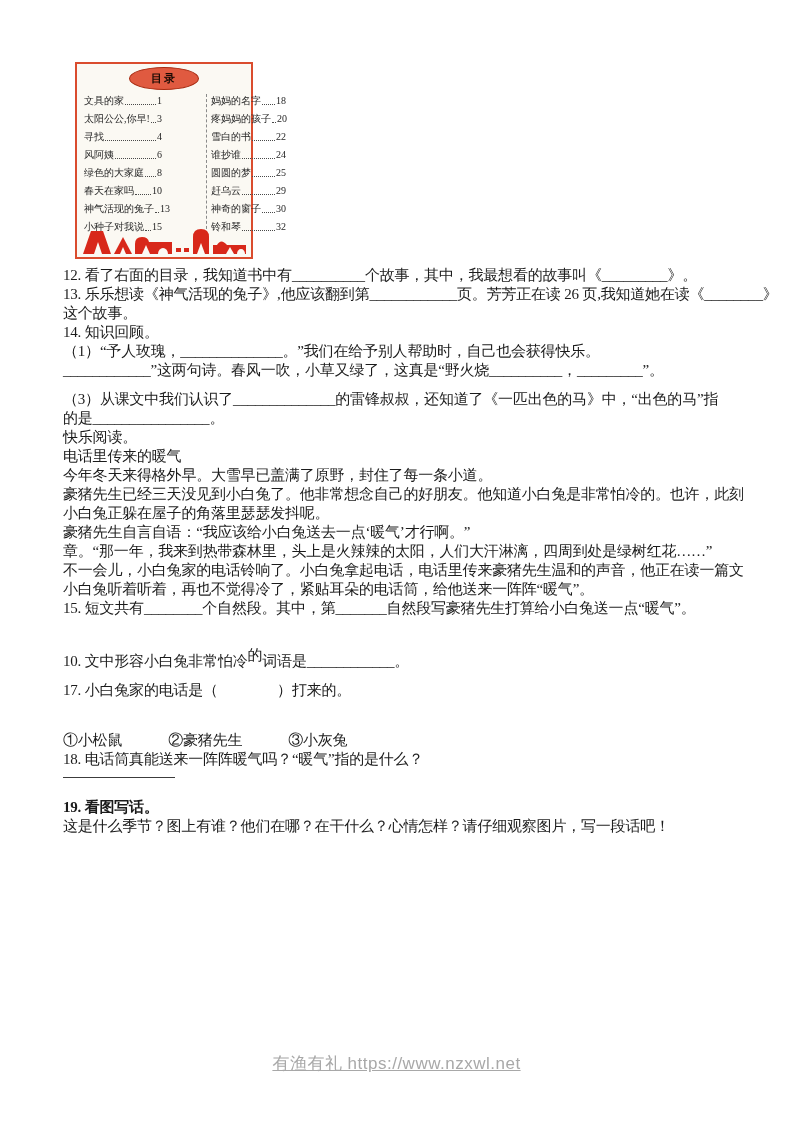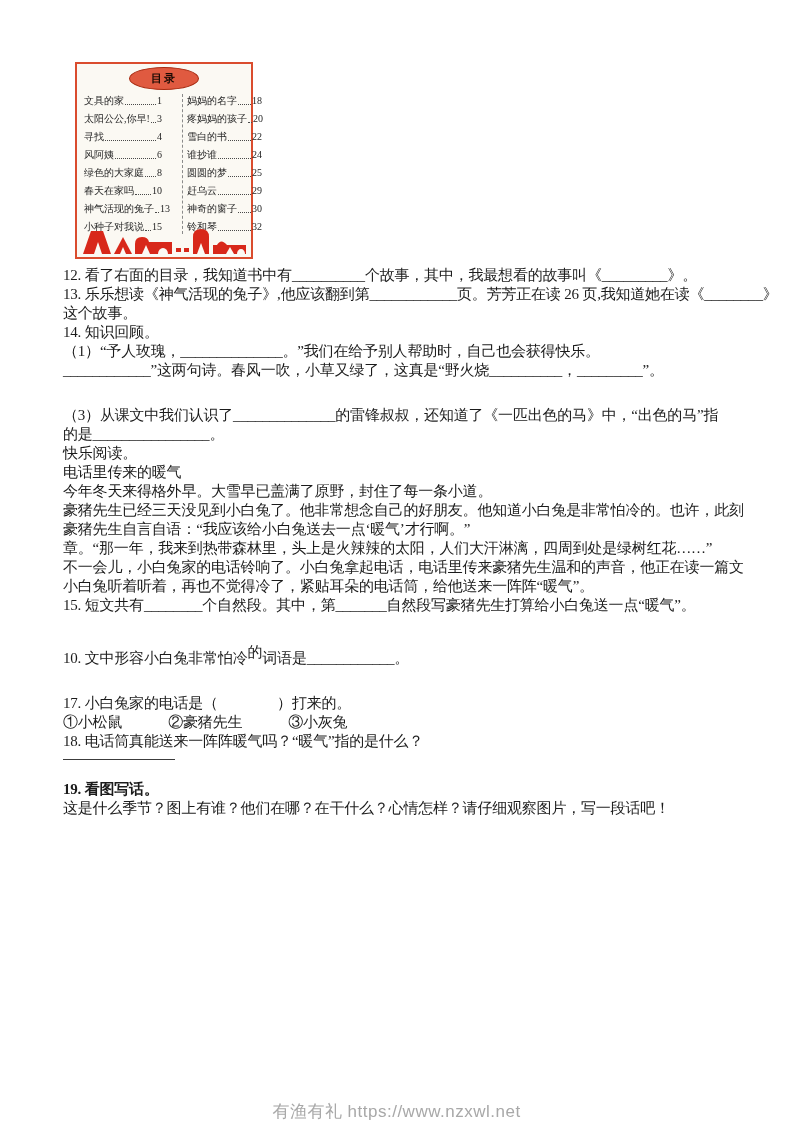--- a/index.html
+++ b/index.html
@@ -10,40 +10,40 @@
   
   .toc{
     position:absolute;left:75px;top:62px;width:178px;height:197px;box-sizing:border-box;
     border:2px solid #da4c2e;background:#fbf9f3;padding:3px 5px 34px 5px;
   }
   .toc-header{
     width:68px;height:21px;margin:0 auto 4px;background:#e05a40;border:1px solid #a72a10;
     border-radius:50%;display:flex;align-items:center;justify-content:center;
     font-weight:bold;font-size:11px;color:#1a0a04;letter-spacing:2px;
   }
-  .toc-cols{display:flex;height:140px;}
+  .toc-cols{display:flex;height:140px;gap:24px;}
   .toc-col{width:50%;display:flex;flex-direction:column;justify-content:space-between;padding:1px 2px;box-sizing:border-box;}
   .toc-col.right{border-left:1px dashed #8a8a8a;padding-left:4px;margin-left:18px;}
   .toc-row{display:flex;align-items:flex-end;font-size:10px;line-height:12px;color:#262626;white-space:nowrap;}
   .toc-row .leader{flex:1;min-width:4px;border-bottom:1px dotted #4a4a4a;margin:0 1px 2px;}
   .houses{position:absolute;left:3px;right:3px;bottom:2px;height:31px;}
   
   .textblock{position:absolute;left:63px;top:266px;width:715px;font-size:15px;line-height:19px;letter-spacing:-0.2px;}
   .line{margin:0;white-space:nowrap;}
   .gap4{margin-top:4px;}
-  .gap10{margin-top:26px;}
+  .gap10{margin-top:10px;}
   .gap34{margin-top:34px;}
   .sup{position:relative;top:-6px;}
-  .opts .opt{display:inline-block;margin-right:46px;}
+  .opts .opt{display:inline-block;margin-right:46px;margin-top:31px;}
   .answer-line{width:112px;border-top:1.5px solid #3c3c3c;margin-top:8px;height:0;}
   .q19{margin-top:20px;font-weight:bold;}
   
   .footer{
-    position:absolute;left:0;width:100%;top:1100px;text-align:center;
-    font-family:"Liberation Sans","DejaVu Sans",sans-serif;font-size:17px;color:#a8a8a8;letter-spacing:0.5px;
+    position:absolute;left:0;width:100%;top:1052px;text-align:center;
+    font-family:"Liberation Sans","DejaVu Sans",sans-serif;font-size:17px;color:#a8a8a8;letter-spacing:0.5px;text-decoration:underline;
   }
 </style>
 </head>
 <body>
 
 <div class="page">
 
   <div class="toc">
     <div class="toc-header">目录</div>
     <div class="toc-cols">
@@ -160,20 +160,21 @@
     <p class="line">这个故事。</p>
     <p class="line">14. 知识回顾。</p>
     <p class="line">（1）“予人玫瑰，______________。”我们在给予别人帮助时，自己也会获得快乐。</p>
     <p class="line">____________”这两句诗。春风一吹，小草又绿了，这真是“野火烧__________，_________”。</p>
     <p class="line gap10">（3）从课文中我们认识了______________的雷锋叔叔，还知道了《一匹出色的马》中，“出色的马”指</p>
     <p class="line">的是________________。</p>
     <p class="line">快乐阅读。</p>
     <p class="line">电话里传来的暖气</p>
     <p class="line">今年冬天来得格外早。大雪早已盖满了原野，封住了每一条小道。</p>
     <p class="line">豪猪先生已经三天没见到小白兔了。他非常想念自己的好朋友。他知道小白兔是非常怕冷的。也许，此刻</p>
+    <p class="line">小白兔正躲在屋子的角落里瑟瑟发抖呢。</p>
     <p class="line">豪猪先生自言自语：“我应该给小白兔送去一点‘暖气’才行啊。”</p>
     <p class="line">章。“那一年，我来到热带森林里，头上是火辣辣的太阳，人们大汗淋漓，四周到处是绿树红花……”</p>
     <p class="line">不一会儿，小白兔家的电话铃响了。小白兔拿起电话，电话里传来豪猪先生温和的声音，他正在读一篇文</p>
     <p class="line">小白兔听着听着，再也不觉得冷了，紧贴耳朵的电话筒，给他送来一阵阵“暖气”。</p>
     <p class="line">15. 短文共有________个自然段。其中，第_______自然段写豪猪先生打算给小白兔送一点“暖气”。</p>
     <p class="line gap34"><span>10. 文中形容小白兔非常怕冷</span><span class="sup">的</span><span>词语是____________。</span></p>
     <p class="line gap10">17. 小白兔家的电话是（　　　　）打来的。</p>
     <p class="line opts">
       <span class="opt">①小松鼠</span><span class="opt">②豪猪先生</span><span class="opt">③小灰兔</span>
     </p>

